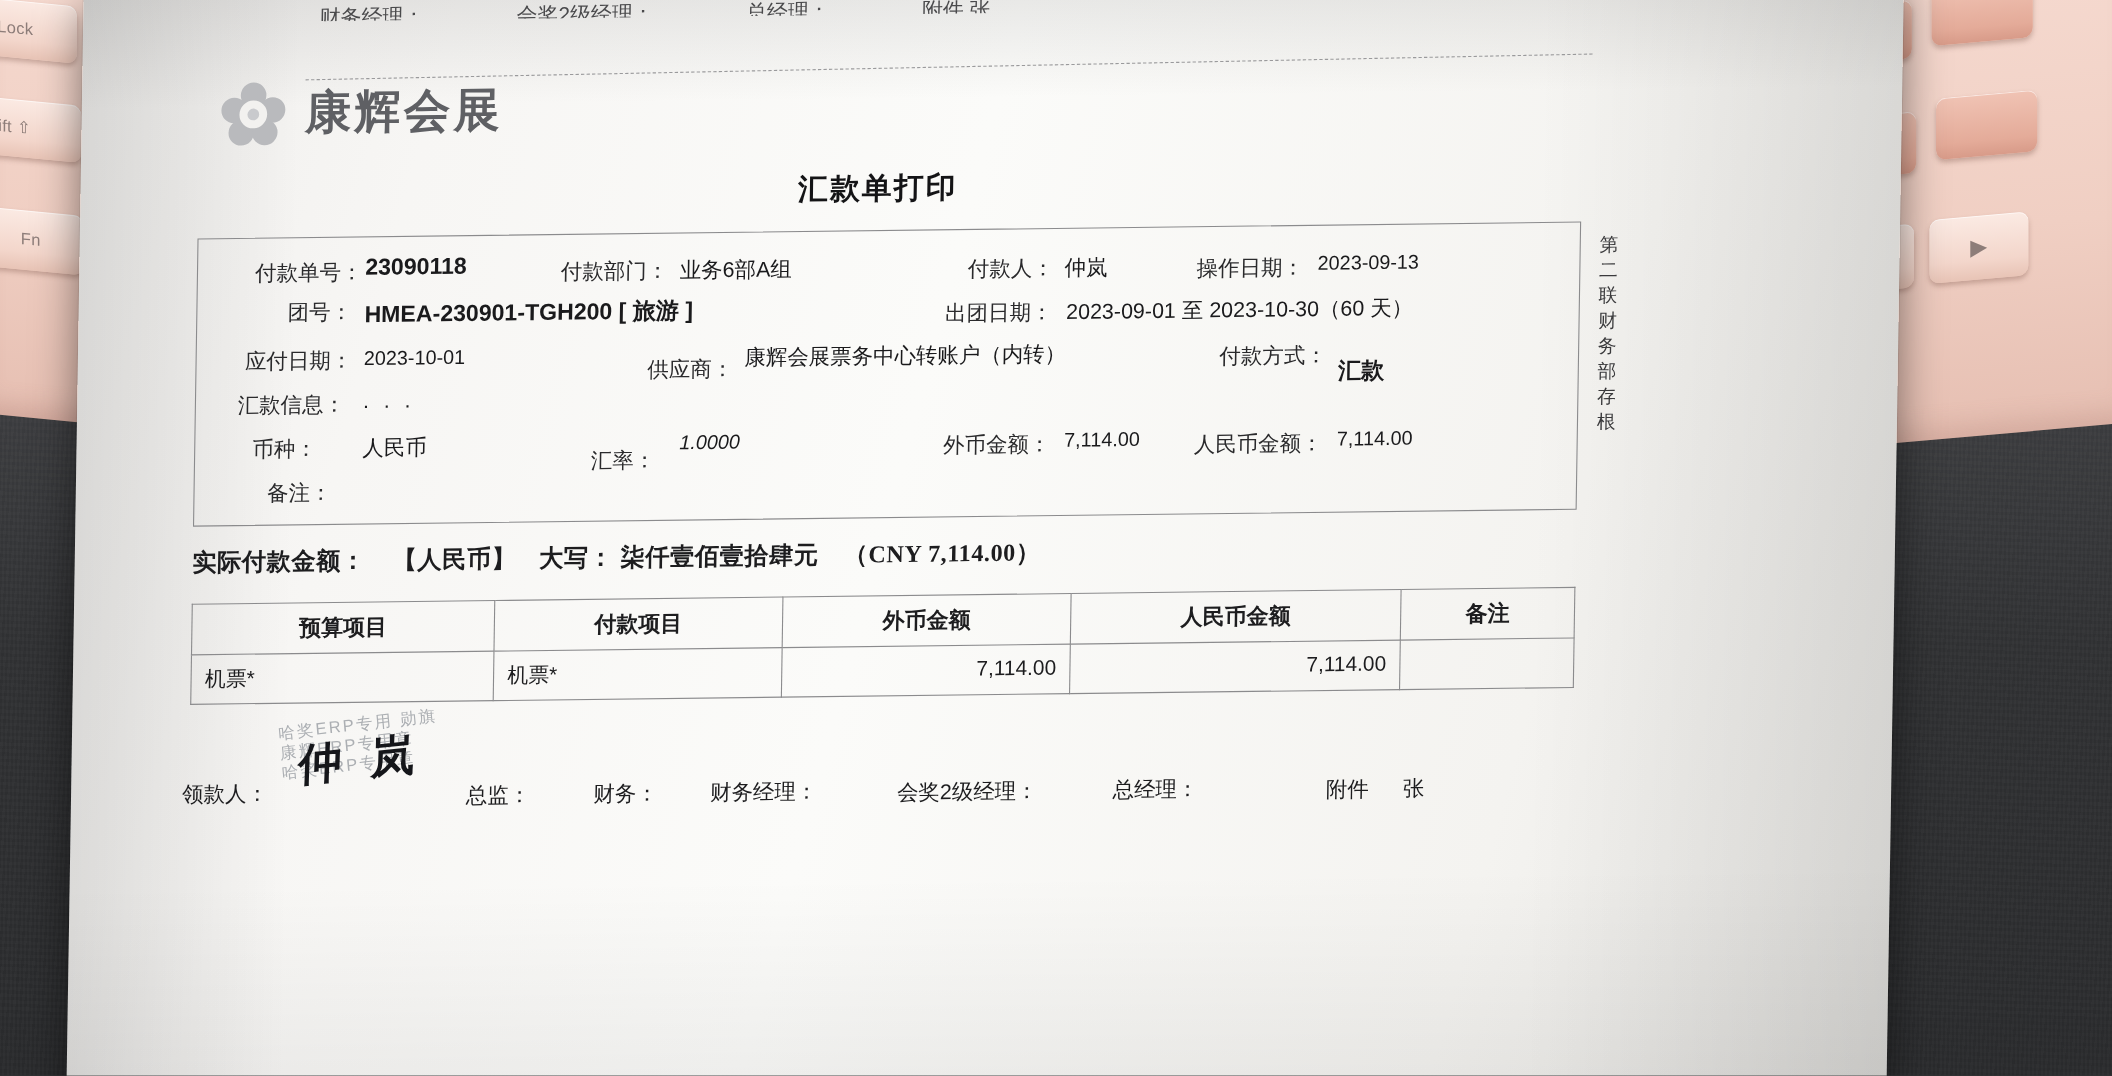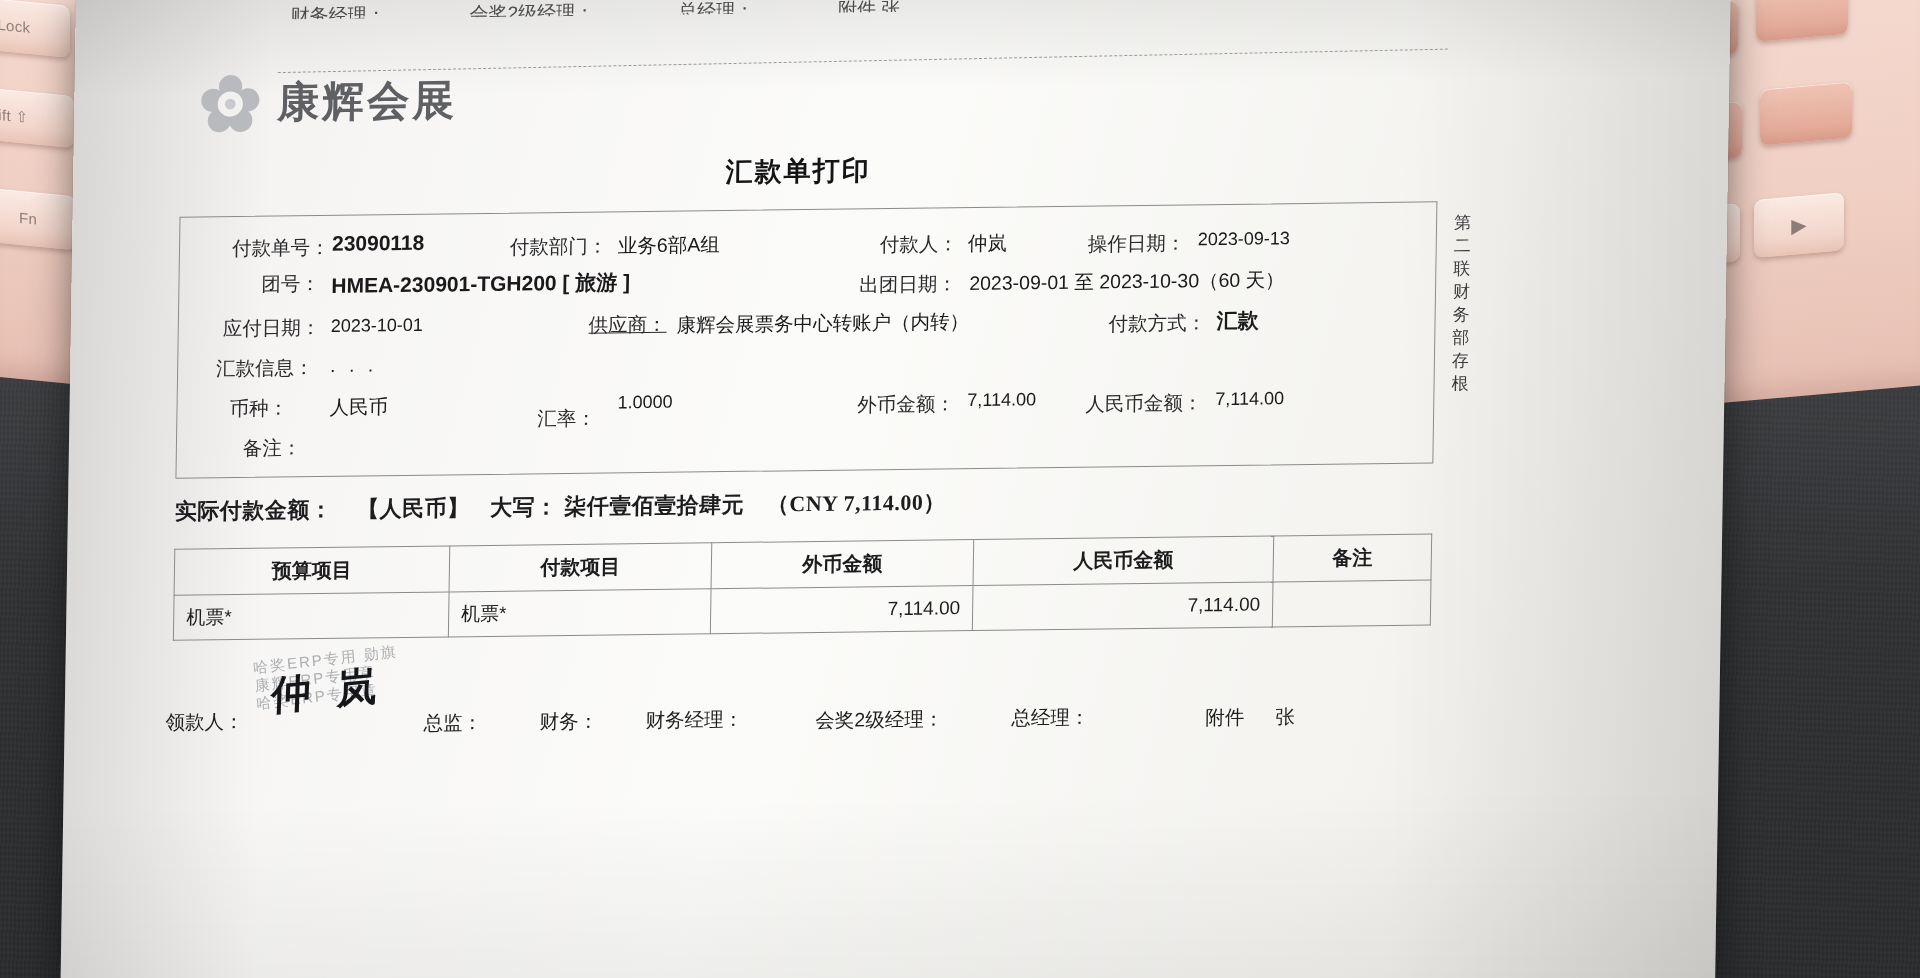--- a/index.html
+++ b/index.html
@@ -332,36 +332,36 @@
         <div class="row">
           <span class="cell lbl" style="left:82px; top:0;">团号：</span>
           <span class="cell val b" style="left:152px; top:2px;">HMEA-230901-TGH200 [ 旅游 ]</span>
           <span class="cell lbl" style="left:680px; top:8px;">出团日期：</span>
           <span class="cell val" style="left:790px; top:8px;">2023-09-01 至 2023-10-30（60 天）</span>
         </div>
 
         <div class="row">
           <span class="cell lbl" style="left:44px; top:4px;">应付日期：</span>
           <span class="cell val sm" style="left:152px; top:6px;">2023-10-01</span>
-          <span class="cell lbl" style="left:410px; top:5px;text-decoration:underline;">供应商：</span>
+          <span class="cell lbl" style="left:410px; top:16px;">供应商：</span>
           <span class="cell val" style="left:498px; top:6px;">康辉会展票务中心转账户（内转）</span>
           <span class="cell lbl" style="left:930px; top:10px;">付款方式：</span>
-          <span class="cell val b" style="left:1038px; top:8px;text-align:right;">汇款</span>
+          <span class="cell val b" style="left:1038px; top:24px;text-align:right;">汇款</span>
         </div>
 
         <div class="row">
           <span class="cell lbl" style="left:38px; top:4px;">汇款信息：</span>
           <span class="cell val" style="left:152px; top:4px; letter-spacing:4px;">. . .</span>
         </div>
 
         <div class="row">
           <span class="cell lbl" style="left:52px; top:4px;">币种：</span>
           <span class="cell val" style="left:152px; top:4px;">人民币</span>
           <span class="cell lbl" style="left:360px; top:18px;">汇率：</span>
-          <span class="cell val sm" style="left:440px; top:6px;">1.0000</span>
+          <span class="cell val sm" style="left:440px; top:6px;font-style:italic;">1.0000</span>
           <span class="cell lbl" style="left:680px; top:8px;">外币金额：</span>
           <span class="cell val sm" style="left:790px; top:8px;">7,114.00</span>
           <span class="cell lbl" style="left:908px; top:10px;">人民币金额：</span>
           <span class="cell val sm" style="left:1038px; top:10px;">7,114.00</span>
         </div>
 
         <div class="row" style="height:30px;">
           <span class="cell lbl" style="left:66px; top:4px;">备注：</span>
         </div>
       </div>

